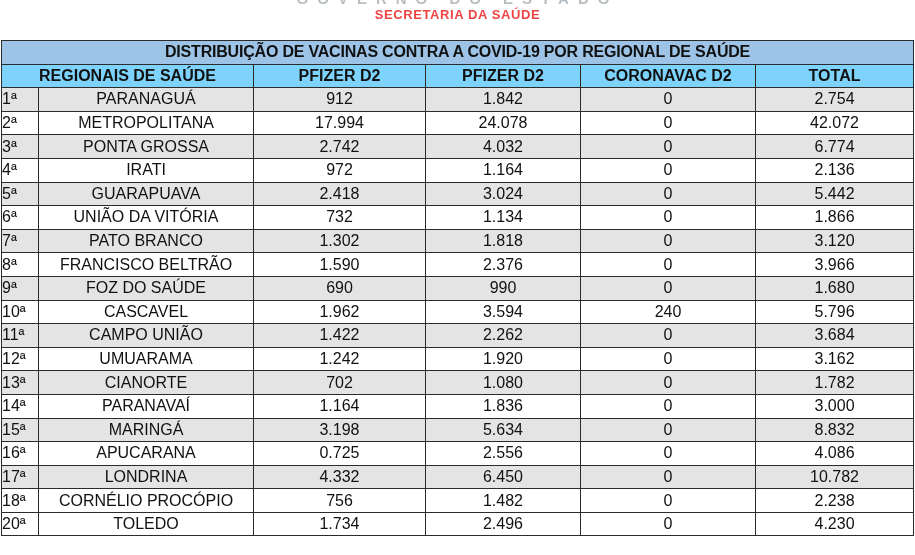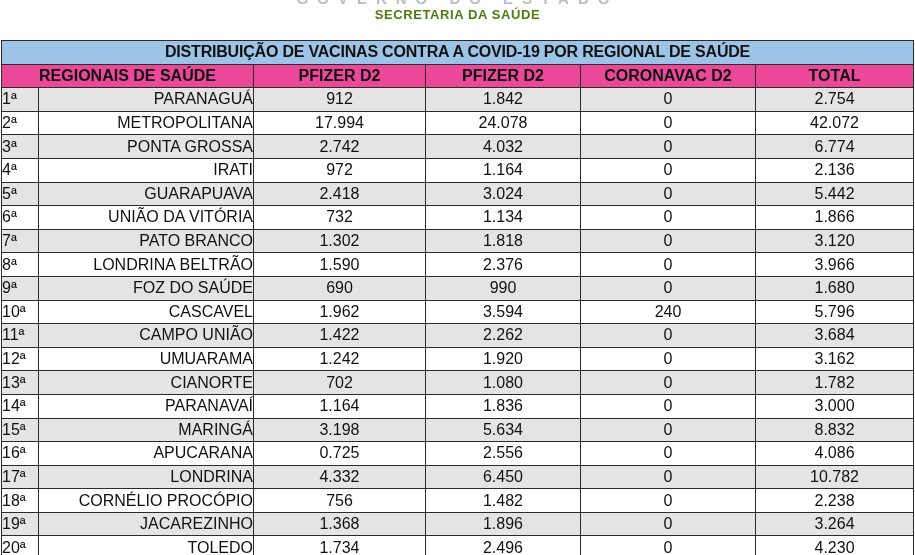--- a/index.html
+++ b/index.html
@@ -1,26 +1,26 @@
 <!DOCTYPE html>
 <html><head>
 <meta charset="utf-8">
 <style>
   html, body { margin:0; padding:0; }
   body { width:915px; height:555px; overflow:hidden; background:#ffffff; position:relative; font-family:"Liberation Sans", sans-serif; }
   .top-cut { position:absolute; left:0; right:0; top:-10px; height:16px; text-align:center; color:#b8bec2; font-size:15px; font-weight:bold; letter-spacing:9px; }
-  .subtitle { position:absolute; left:0; right:0; top:7px; text-align:center; color:#4d7c0f; font-size:13px; font-weight:bold; letter-spacing:0.6px; }
+  .subtitle { position:absolute; left:0; right:0; top:7px; text-align:center; color:#ef4444; font-size:13px; font-weight:bold; letter-spacing:0.6px; }
   table.dist { position:absolute; left:1px; top:40px; width:912px; border-collapse:collapse; table-layout:fixed; color:#111; }
   table.dist td, table.dist th { border:1.5px solid #2b2b2b; padding:0; height:22.6px; font-size:16px; line-height:22px; white-space:nowrap; overflow:hidden; }
   .title-row th { background:#9dc3e6; height:28px; font-size:17.5px; font-weight:bold; text-align:center; letter-spacing:-0.2px; }
-  .head-row th { background:#ec4899; font-weight:bold; font-size:15.5px; text-align:center; }
+  .head-row th { background:#7dd3fc; font-weight:bold; font-size:15.5px; text-align:center; }
   tr.odd td { background:#e4e4e4; }
   tr.even td { background:#ffffff; }
   td.num { text-align:left; padding-right:3px; }
-  td.name { text-align:right; padding-left:2px; }
+  td.name { text-align:center; padding-left:2px; }
   td.val { text-align:center; }
 </style>
 </head>
 <body>
 
 <div class="top-cut">GOVERNO DO ESTADO</div>
 <div class="subtitle">SECRETARIA DA SAÚDE</div>
 
 <table class="dist">
   <colgroup>
@@ -95,21 +95,21 @@
       <tr class="odd">
         <td class="num">7ª</td>
         <td class="name">PATO BRANCO</td>
         <td class="val">1.302</td>
         <td class="val">1.818</td>
         <td class="val">0</td>
         <td class="val">3.120</td>
       </tr>
       <tr class="even">
         <td class="num">8ª</td>
-        <td class="name">LONDRINA BELTRÃO</td>
+        <td class="name">FRANCISCO BELTRÃO</td>
         <td class="val">1.590</td>
         <td class="val">2.376</td>
         <td class="val">0</td>
         <td class="val">3.966</td>
       </tr>
       <tr class="odd">
         <td class="num">9ª</td>
         <td class="name">FOZ DO SAÚDE</td>
         <td class="val">690</td>
         <td class="val">990</td>
@@ -181,28 +181,20 @@
         <td class="val">10.782</td>
       </tr>
       <tr class="even">
         <td class="num">18ª</td>
         <td class="name">CORNÉLIO PROCÓPIO</td>
         <td class="val">756</td>
         <td class="val">1.482</td>
         <td class="val">0</td>
         <td class="val">2.238</td>
       </tr>
-      <tr class="odd">
-        <td class="num">19ª</td>
-        <td class="name">JACAREZINHO</td>
-        <td class="val">1.368</td>
-        <td class="val">1.896</td>
-        <td class="val">0</td>
-        <td class="val">3.264</td>
-      </tr>
       <tr class="even">
         <td class="num">20ª</td>
         <td class="name">TOLEDO</td>
         <td class="val">1.734</td>
         <td class="val">2.496</td>
         <td class="val">0</td>
         <td class="val">4.230</td>
       </tr>
     </tbody>
 </table>

